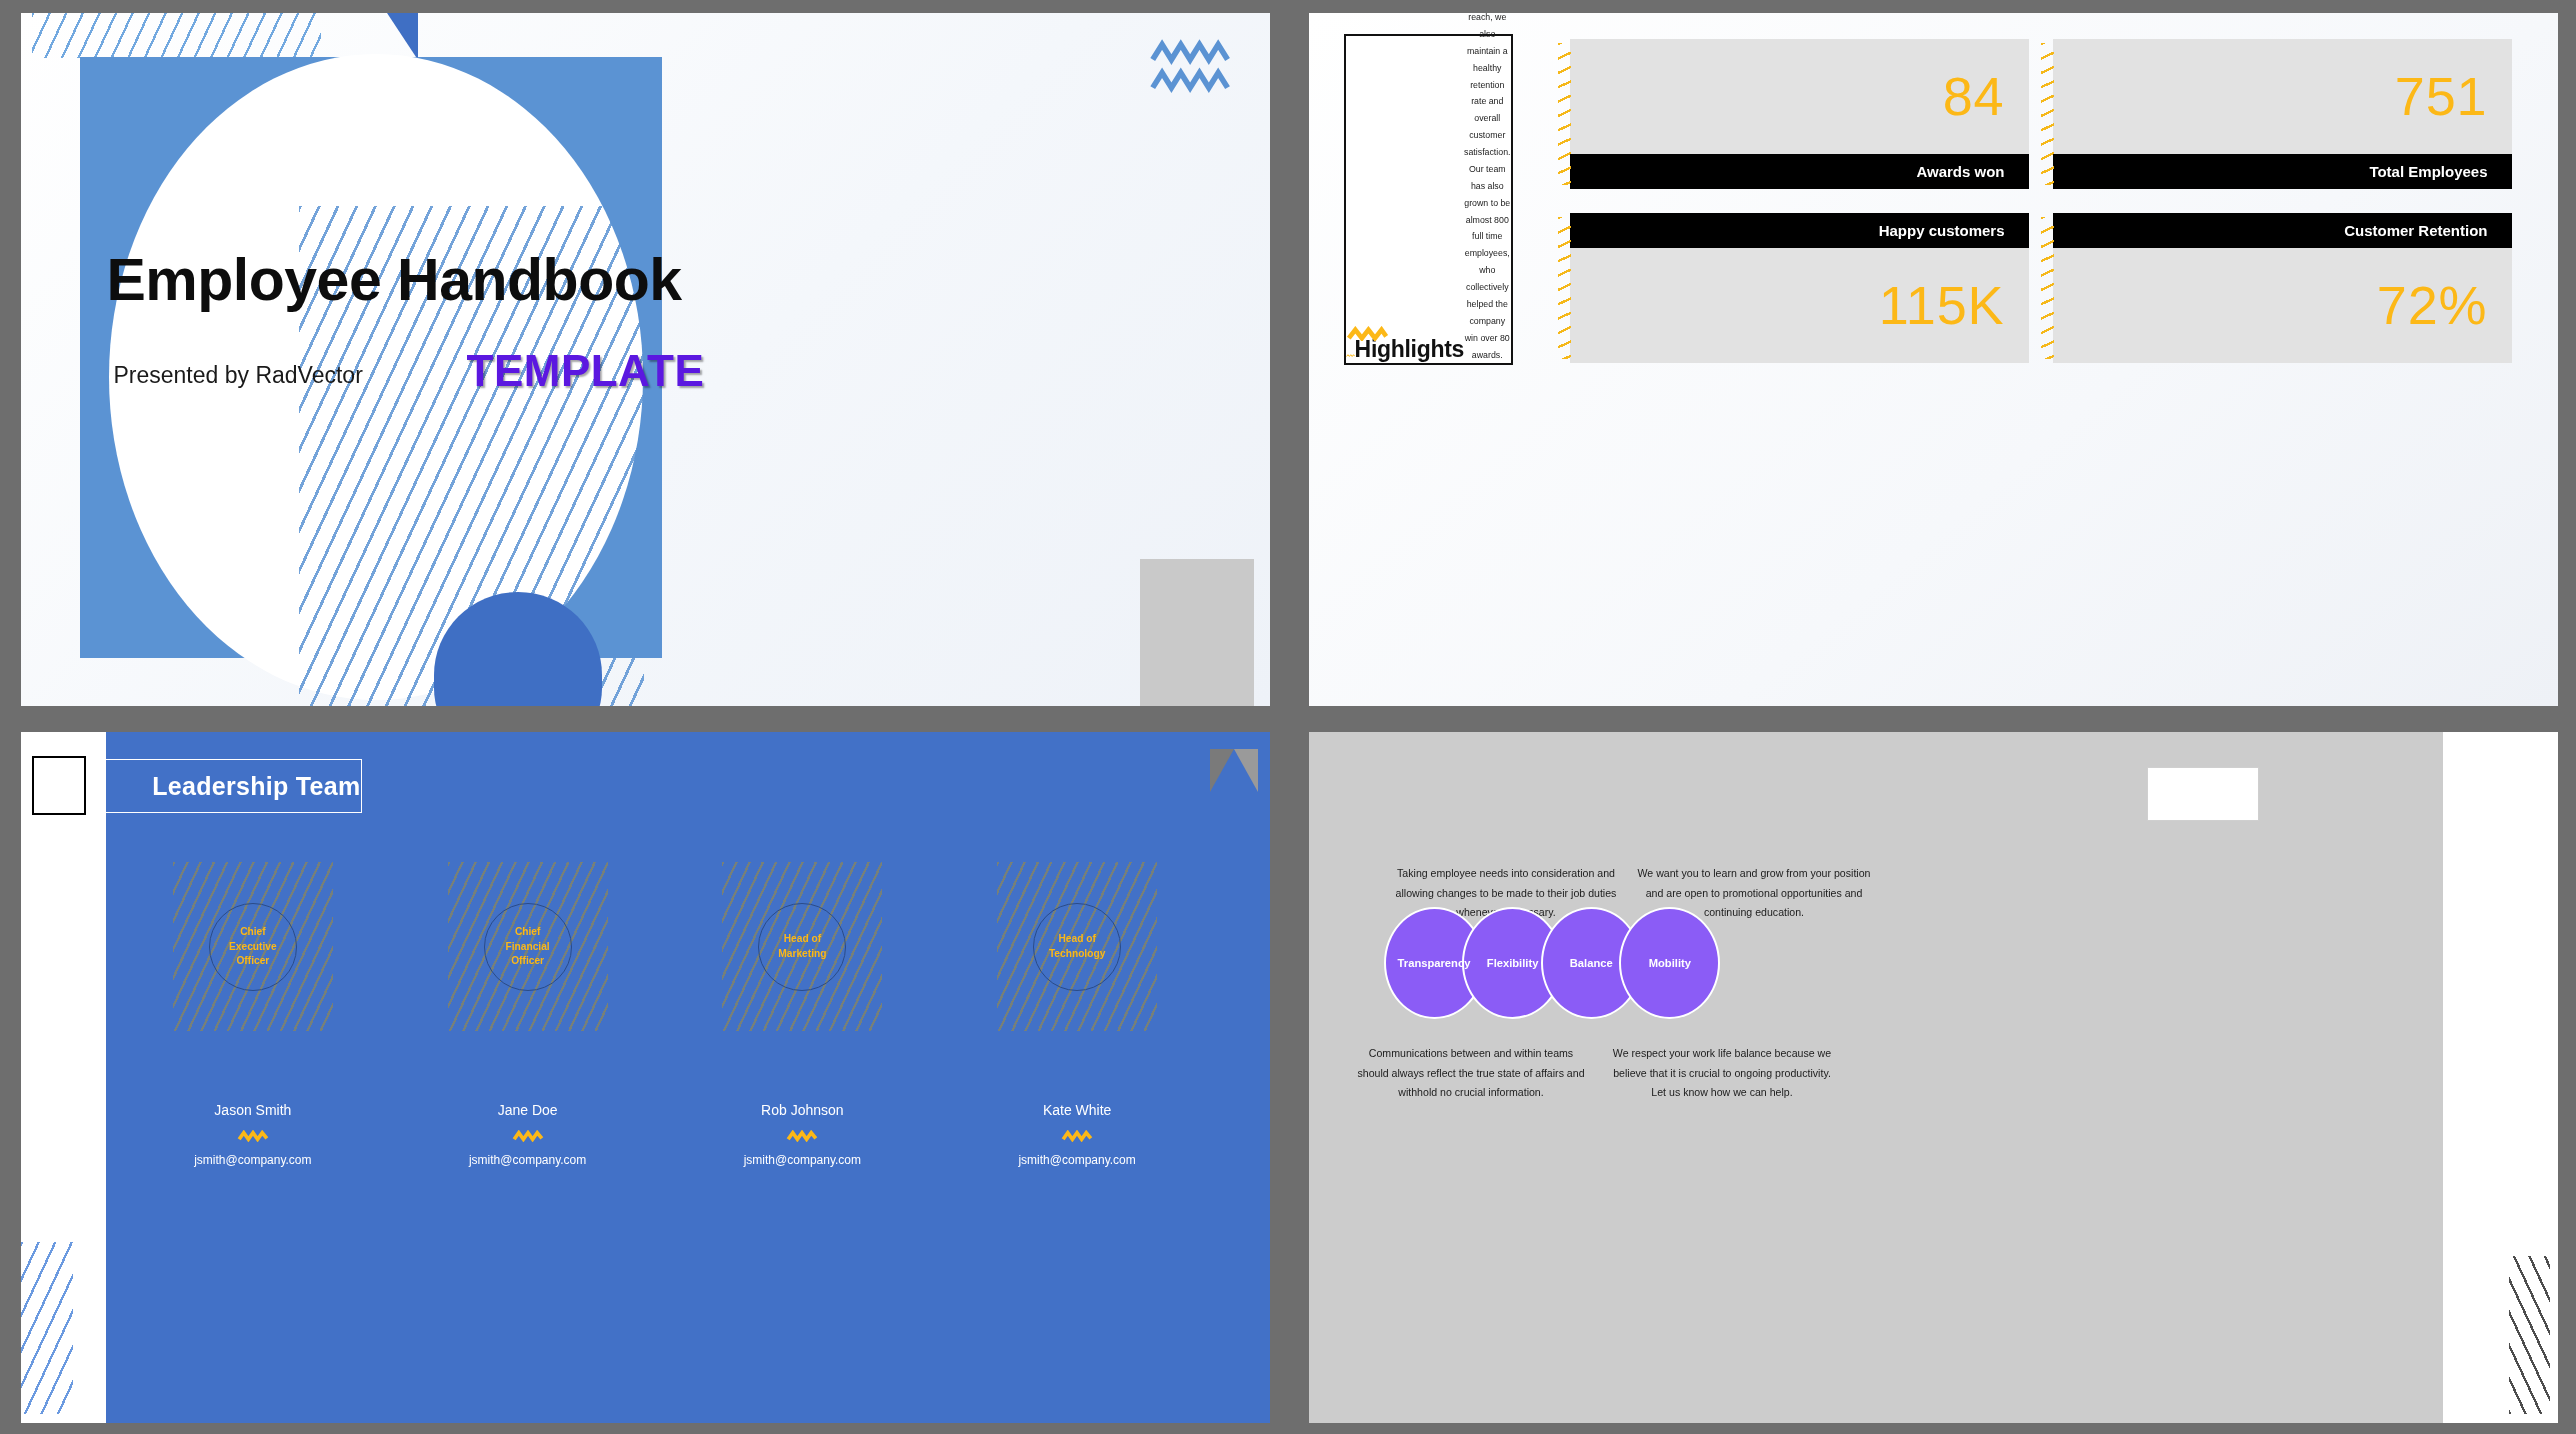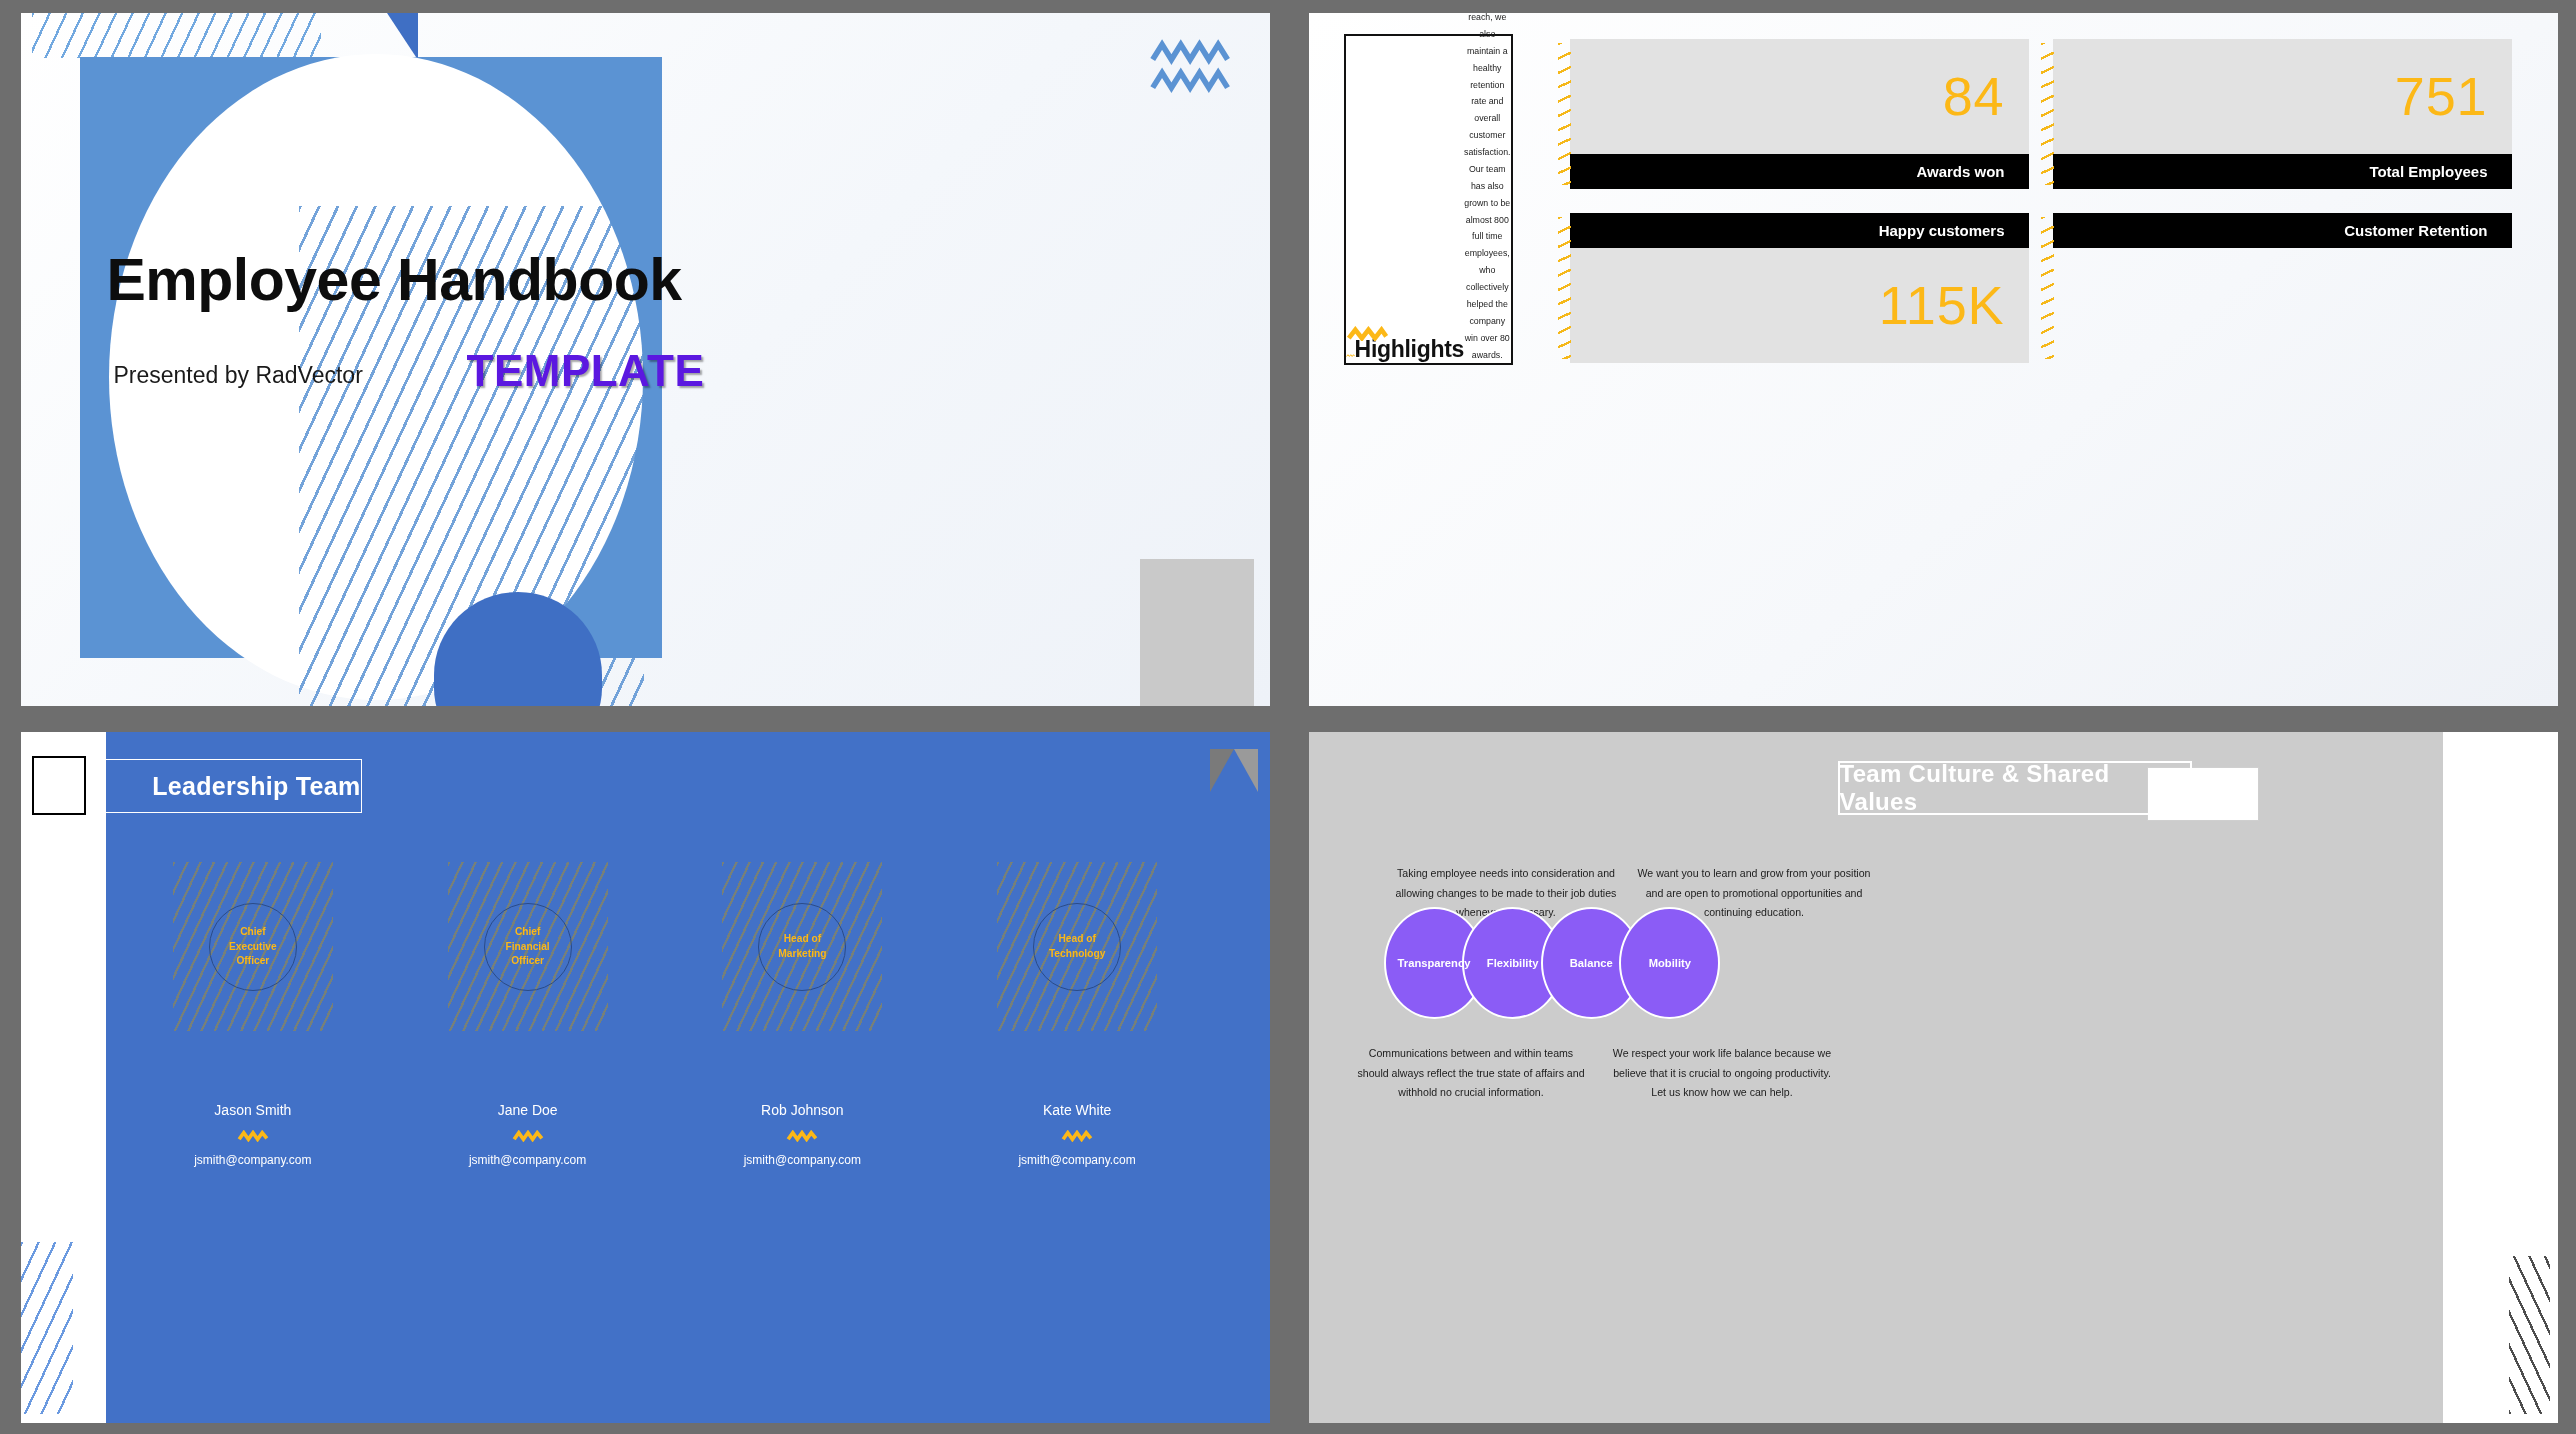--- a/index.html
+++ b/index.html
@@ -349,20 +349,23 @@
           <div class="stat-panel">
             <div class="stat-number">115K</div>
           </div>
         </div>
 
         <div class="stat-card flip">
           <div class="hatch-left"></div>
           <div class="stat-bar">
             <div class="stat-label">Customer Retention</div>
           </div>
+          <div class="stat-panel">
+            <div class="stat-number">72%</div>
+          </div>
         </div>
       </div>
     </div>
   </div>
 
   <div class="slide-wrap row2">
     <div class="slide" id="slide3">
       <div class="blue-bg"></div>
       <div class="corner-tri-dark"></div>
       <div class="corner-tri-dark2"></div>
@@ -435,23 +438,20 @@
           <div class="email">jsmith@company.com</div>
         </div>
       </div>
     </div>
   </div>
 
   <div class="slide-wrap row2">
     <div class="slide" id="slide4">
       <div class="gray-bg"></div>
       <div class="ghost-frame"></div>
-      <div class="title-frame">
-        <span>Team Culture &amp; Shared Values</span>
-      </div>
       <div class="hatch-right"></div>
 
       <div class="caption cap-tl">Taking employee needs into consideration and allowing changes to be made to their job duties whenever  necessary.</div>
       <div class="caption cap-tr">We want you to learn and grow from your position and are open to promotional opportunities and continuing education.</div>
       <div class="caption cap-bl">Communications between and within teams should always reflect the true state of affairs and withhold no crucial information.</div>
       <div class="caption cap-br">We respect your work life balance because we believe that it is crucial to ongoing productivity. Let us know how we can help.</div>
 
       <div class="venn">
         <div class="bubble">
           <span>Transparency</span>

